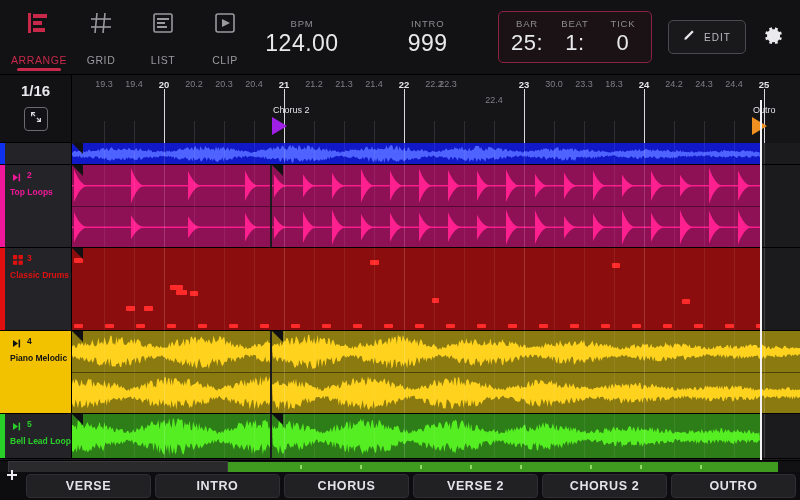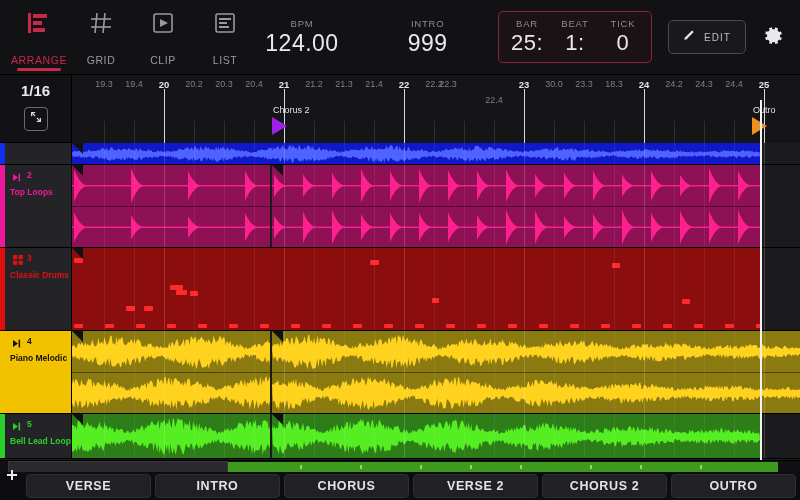--- a/index.html
+++ b/index.html
@@ -169,37 +169,37 @@
             <line x1="3" y1="9" x2="23" y2="9"></line>
               <line x1="3" y1="17" x2="23" y2="17"></line>
           </svg>
         </span>
         <span class="mlabel">GRID</span>
       </div>
 
       <div class="modetab">
         <span class="micon">
           <svg viewBox="0 0 26 26" width="26" height="26">
-            <rect x="4" y="4" width="18" height="18" rx="2" fill="none" stroke="#9a9a9e" stroke-width="1.6"></rect>
-            <polygon points="10,9 18,13 10,17" fill="#9a9a9e"></polygon>
-          </svg>
-        </span>
-        <span class="mlabel">CLIP</span>
-      </div>
-
-      <div class="modetab">
-        <span class="micon">
-          <svg viewBox="0 0 26 26" width="26" height="26">
             <rect x="4" y="4" width="18" height="18" rx="1.5" fill="none" stroke="#9a9a9e" stroke-width="1.6"></rect>
             <rect x="7" y="8" width="12" height="2" fill="#9a9a9e"></rect>
             <rect x="7" y="12" width="8" height="2" fill="#9a9a9e"></rect>
             <rect x="7" y="16" width="10" height="2" fill="#9a9a9e"></rect>
           </svg>
         </span>
         <span class="mlabel">LIST</span>
+      </div>
+
+      <div class="modetab">
+        <span class="micon">
+          <svg viewBox="0 0 26 26" width="26" height="26">
+            <rect x="4" y="4" width="18" height="18" rx="2" fill="none" stroke="#9a9a9e" stroke-width="1.6"></rect>
+            <polygon points="10,9 18,13 10,17" fill="#9a9a9e"></polygon>
+          </svg>
+        </span>
+        <span class="mlabel">CLIP</span>
       </div>
 
     </div>
 
     <div class="spacer-flex"></div>
 
     <div class="readout">
       <span class="rlab">BPM</span>
       <span class="rval">124.00</span>
     </div>

